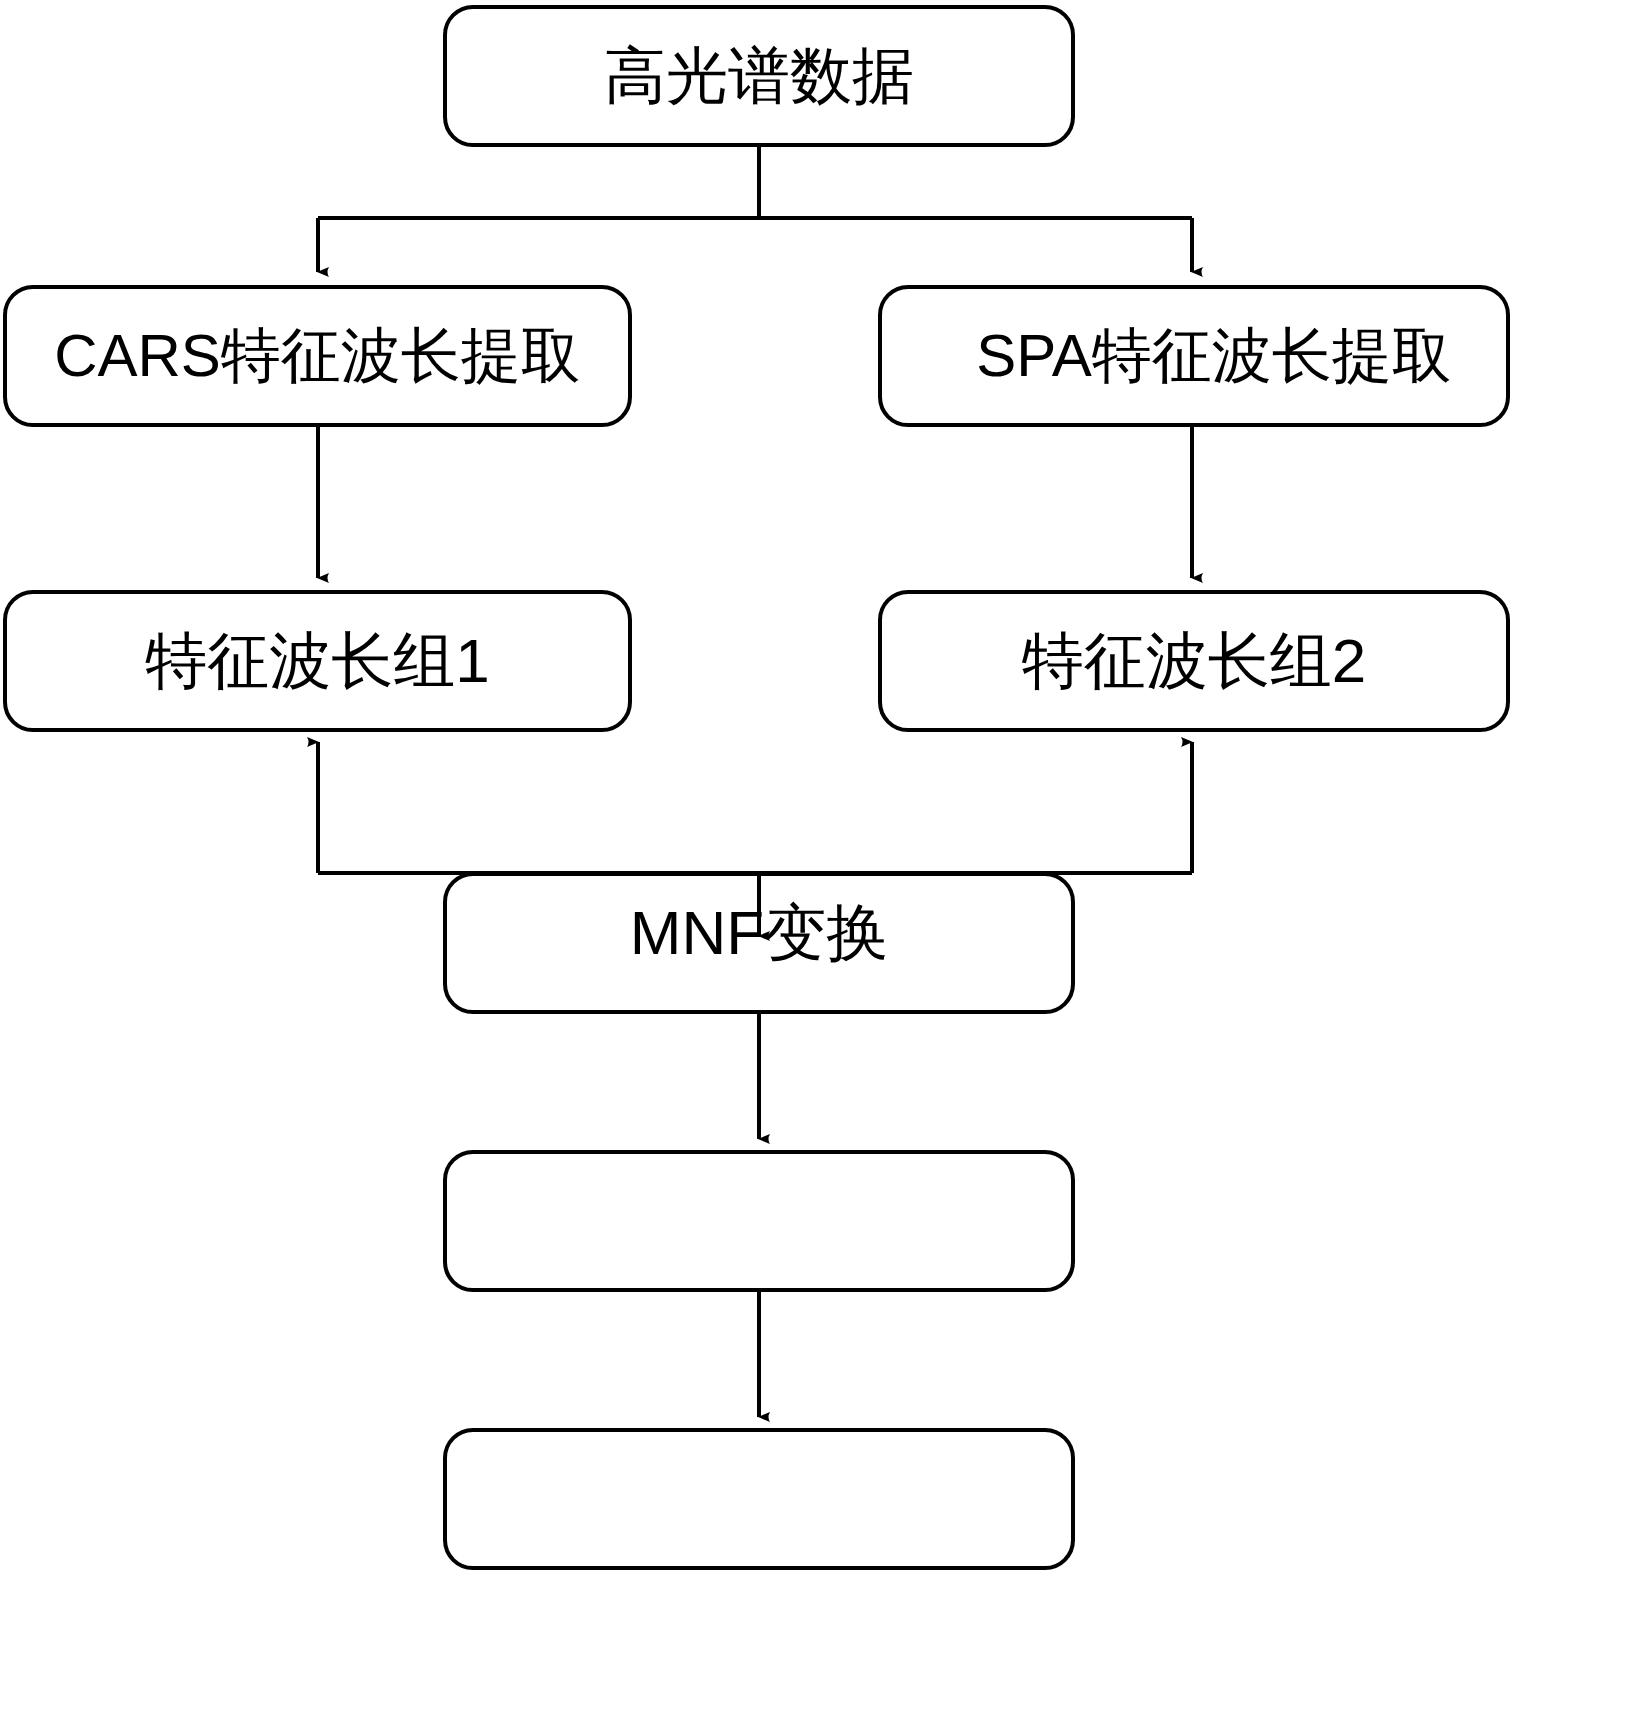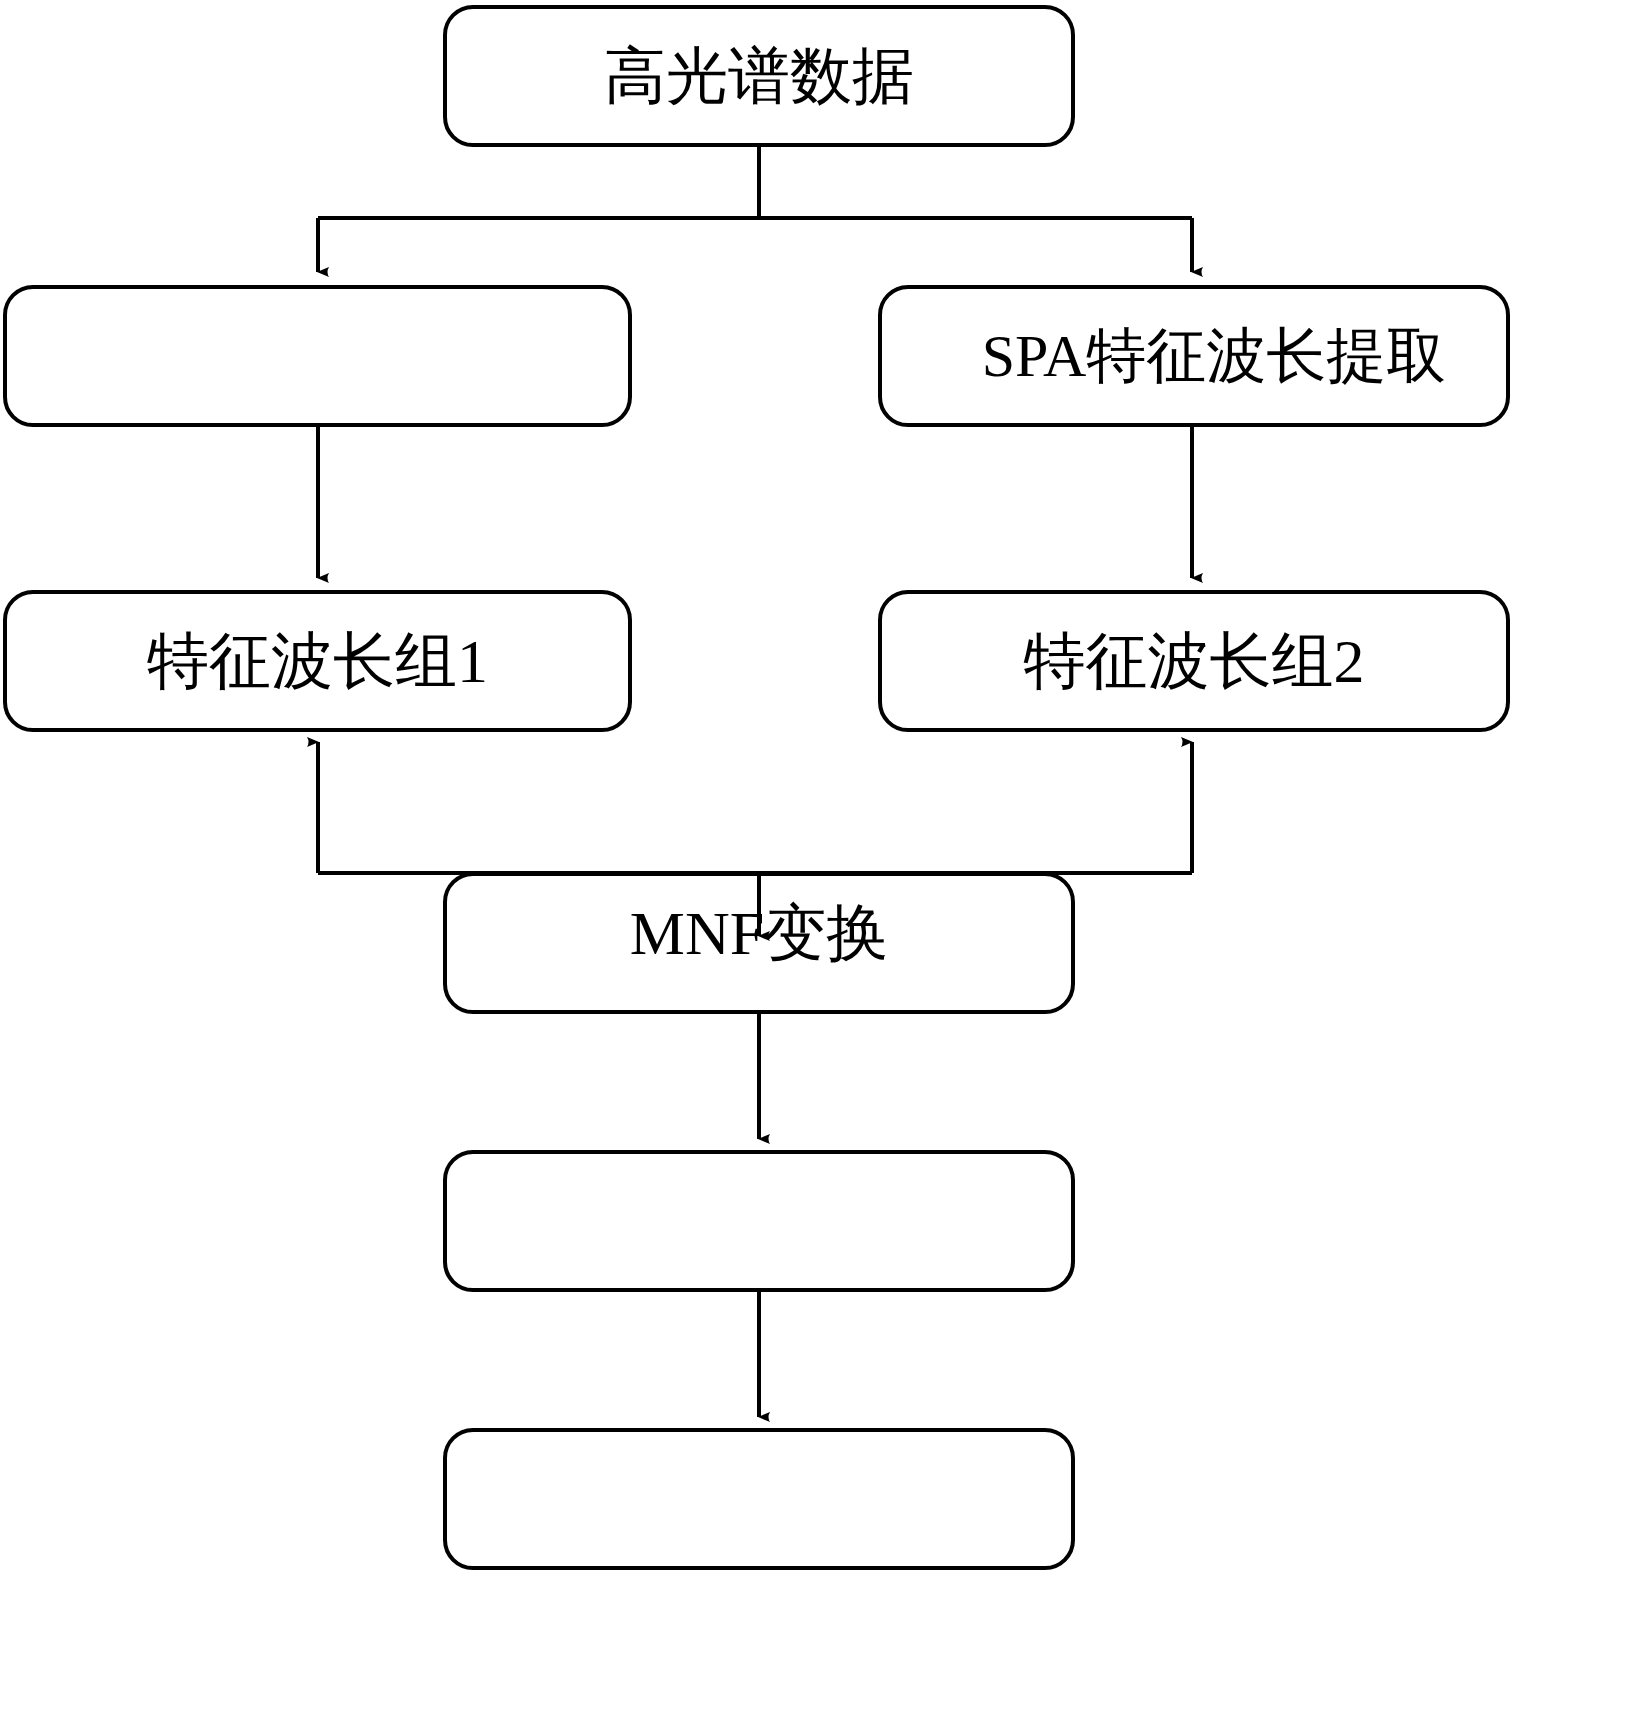--- a/index.html
+++ b/index.html
@@ -29,21 +29,21 @@
   }
   .node-label {
     position: absolute;
     display: flex;
     align-items: center;
     justify-content: center;
     text-align: right;
     color: #000000;
     line-height: 1.1;
     white-space: nowrap;
-    font-family: Liberation Serif, serif;
+    font-family: Liberation Sans, sans-serif;
     user-select: none;
   }
   .lbl-xl { font-size: 62px; }
   .lbl-lg { font-size: 60px; }
 </style>
 </head>
 <body>
 
 <div id="flowchart-root">
 
@@ -85,20 +85,21 @@
       <path d="M 759 873 L 759 936" marker-end="url(#arrow-down)"></path>
 
       <path d="M 759 1012 L 759 1139" marker-end="url(#arrow-down)"></path>
 
       <path d="M 759 1290 L 759 1417" marker-end="url(#arrow-down)"></path>
     </g>
   </svg>
 
   <div class="node-label lbl-xl" style="left:445px; top:7px; width:628px; height:138px;">高光谱数据</div>
 
+  <div class="node-label lbl-lg" style="left:5px; top:287px; width:625px; height:138px;">CARS特征波长提取</div>
 
   <div class="node-label lbl-lg" style="left:900px; top:287px; width:628px; height:138px;">SPA特征波长提取</div>
 
   <div class="node-label lbl-xl" style="left:5px; top:592px; width:625px; height:138px;">特征波长组1</div>
 
   <div class="node-label lbl-xl" style="left:880px; top:592px; width:628px; height:138px;">特征波长组2</div>
 
   <div class="node-label lbl-xl" style="left:445px; top:864px; width:628px; height:138px;">MNF变换</div>
 
 

